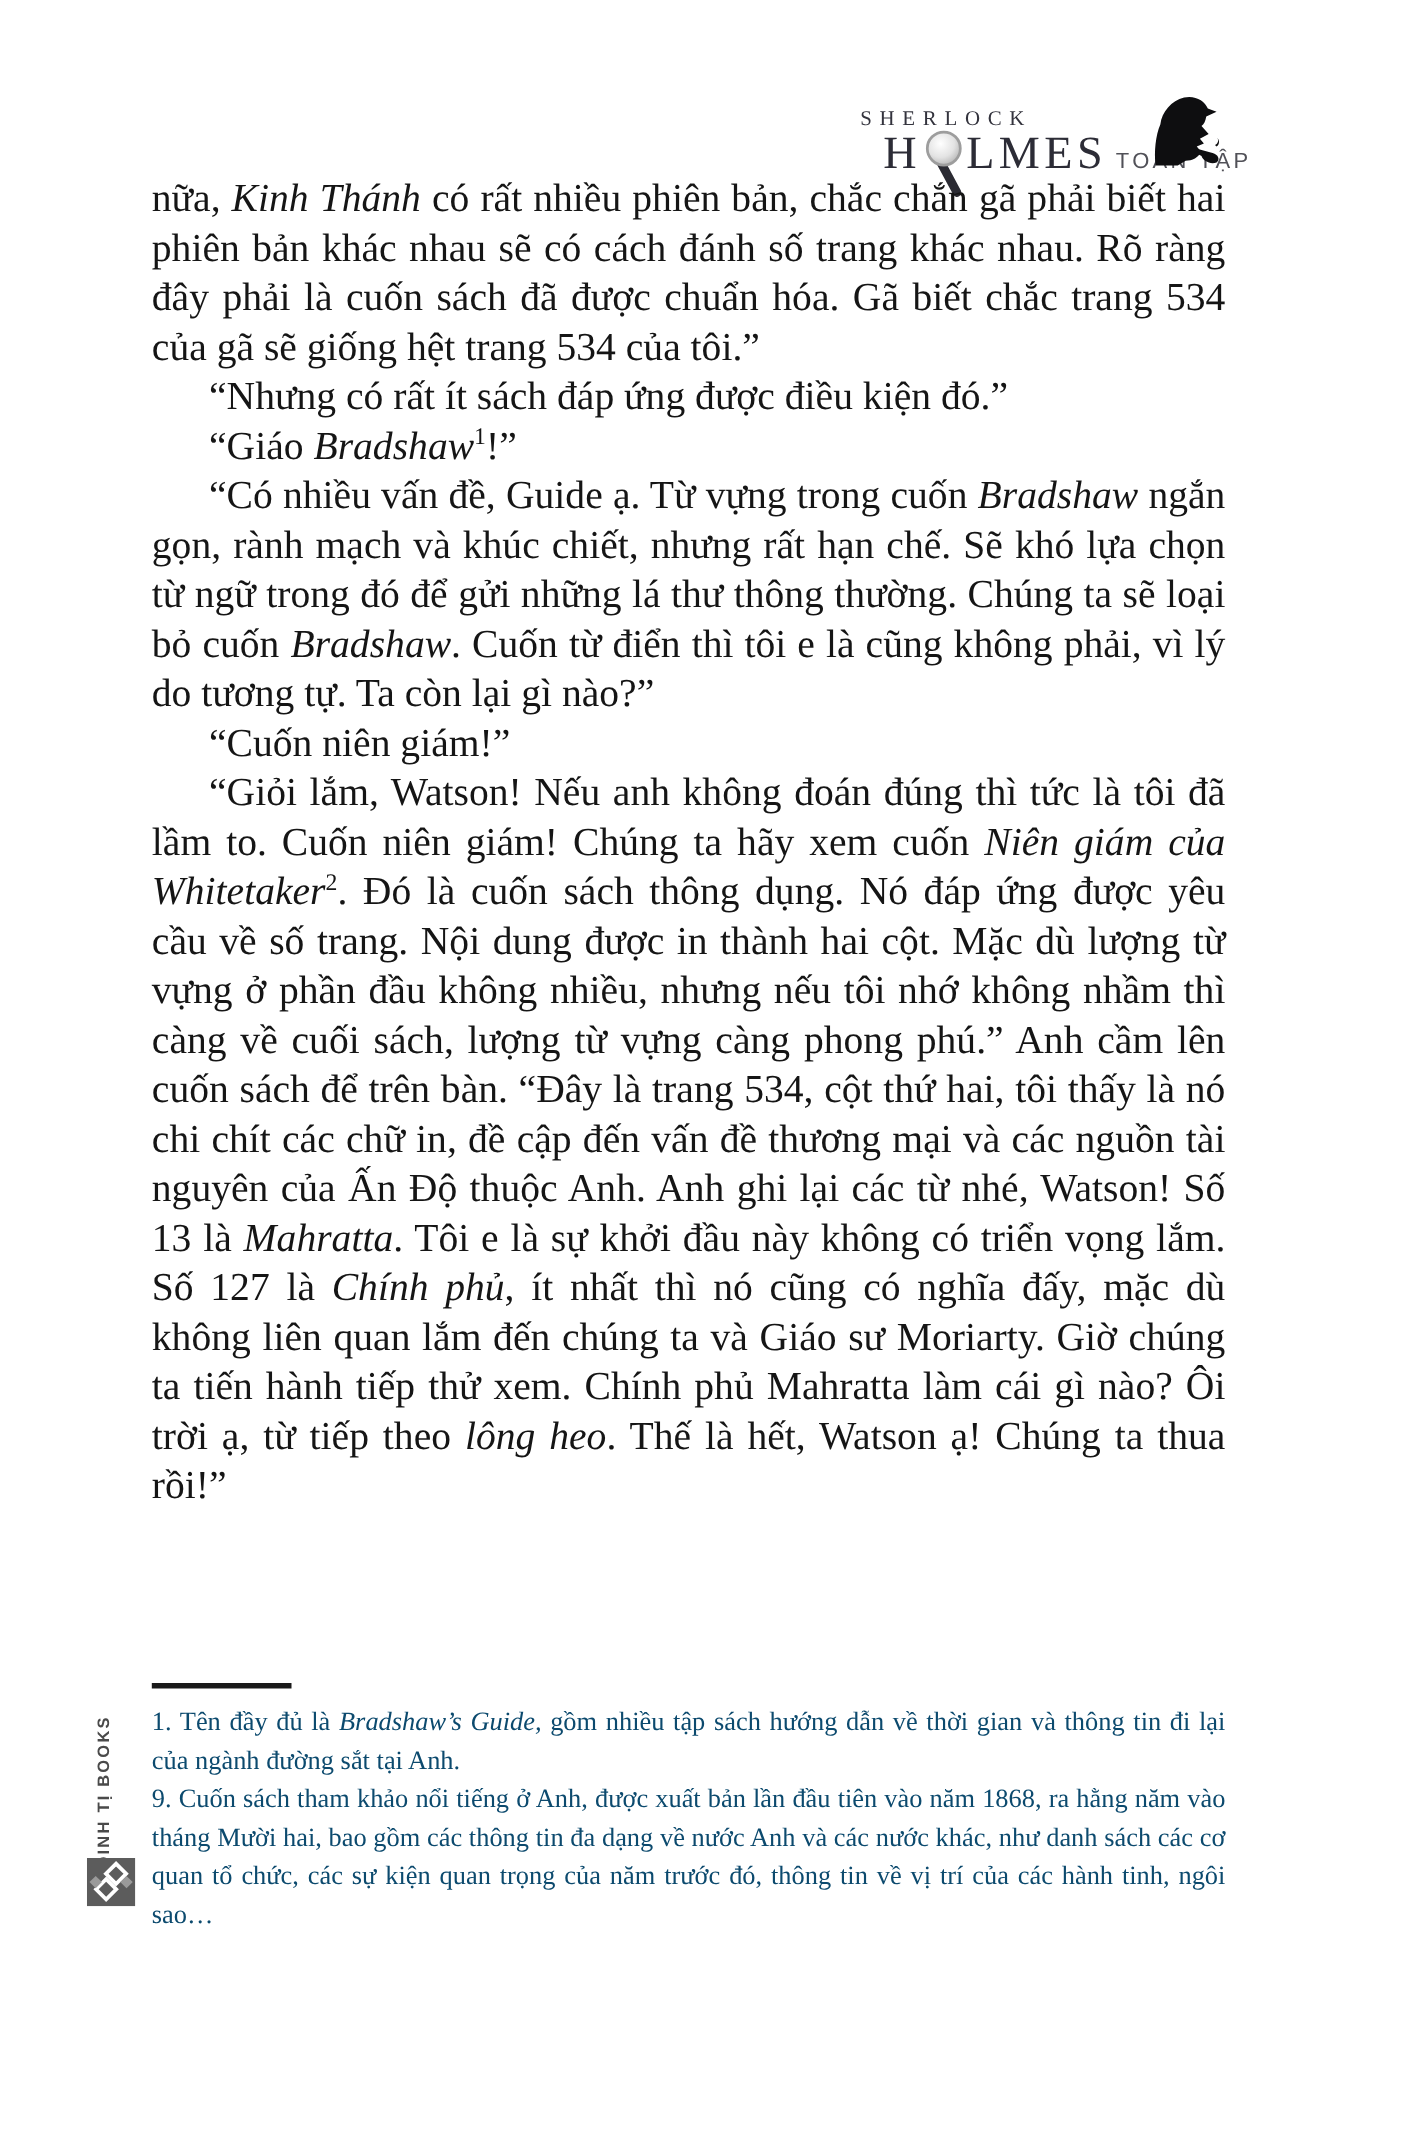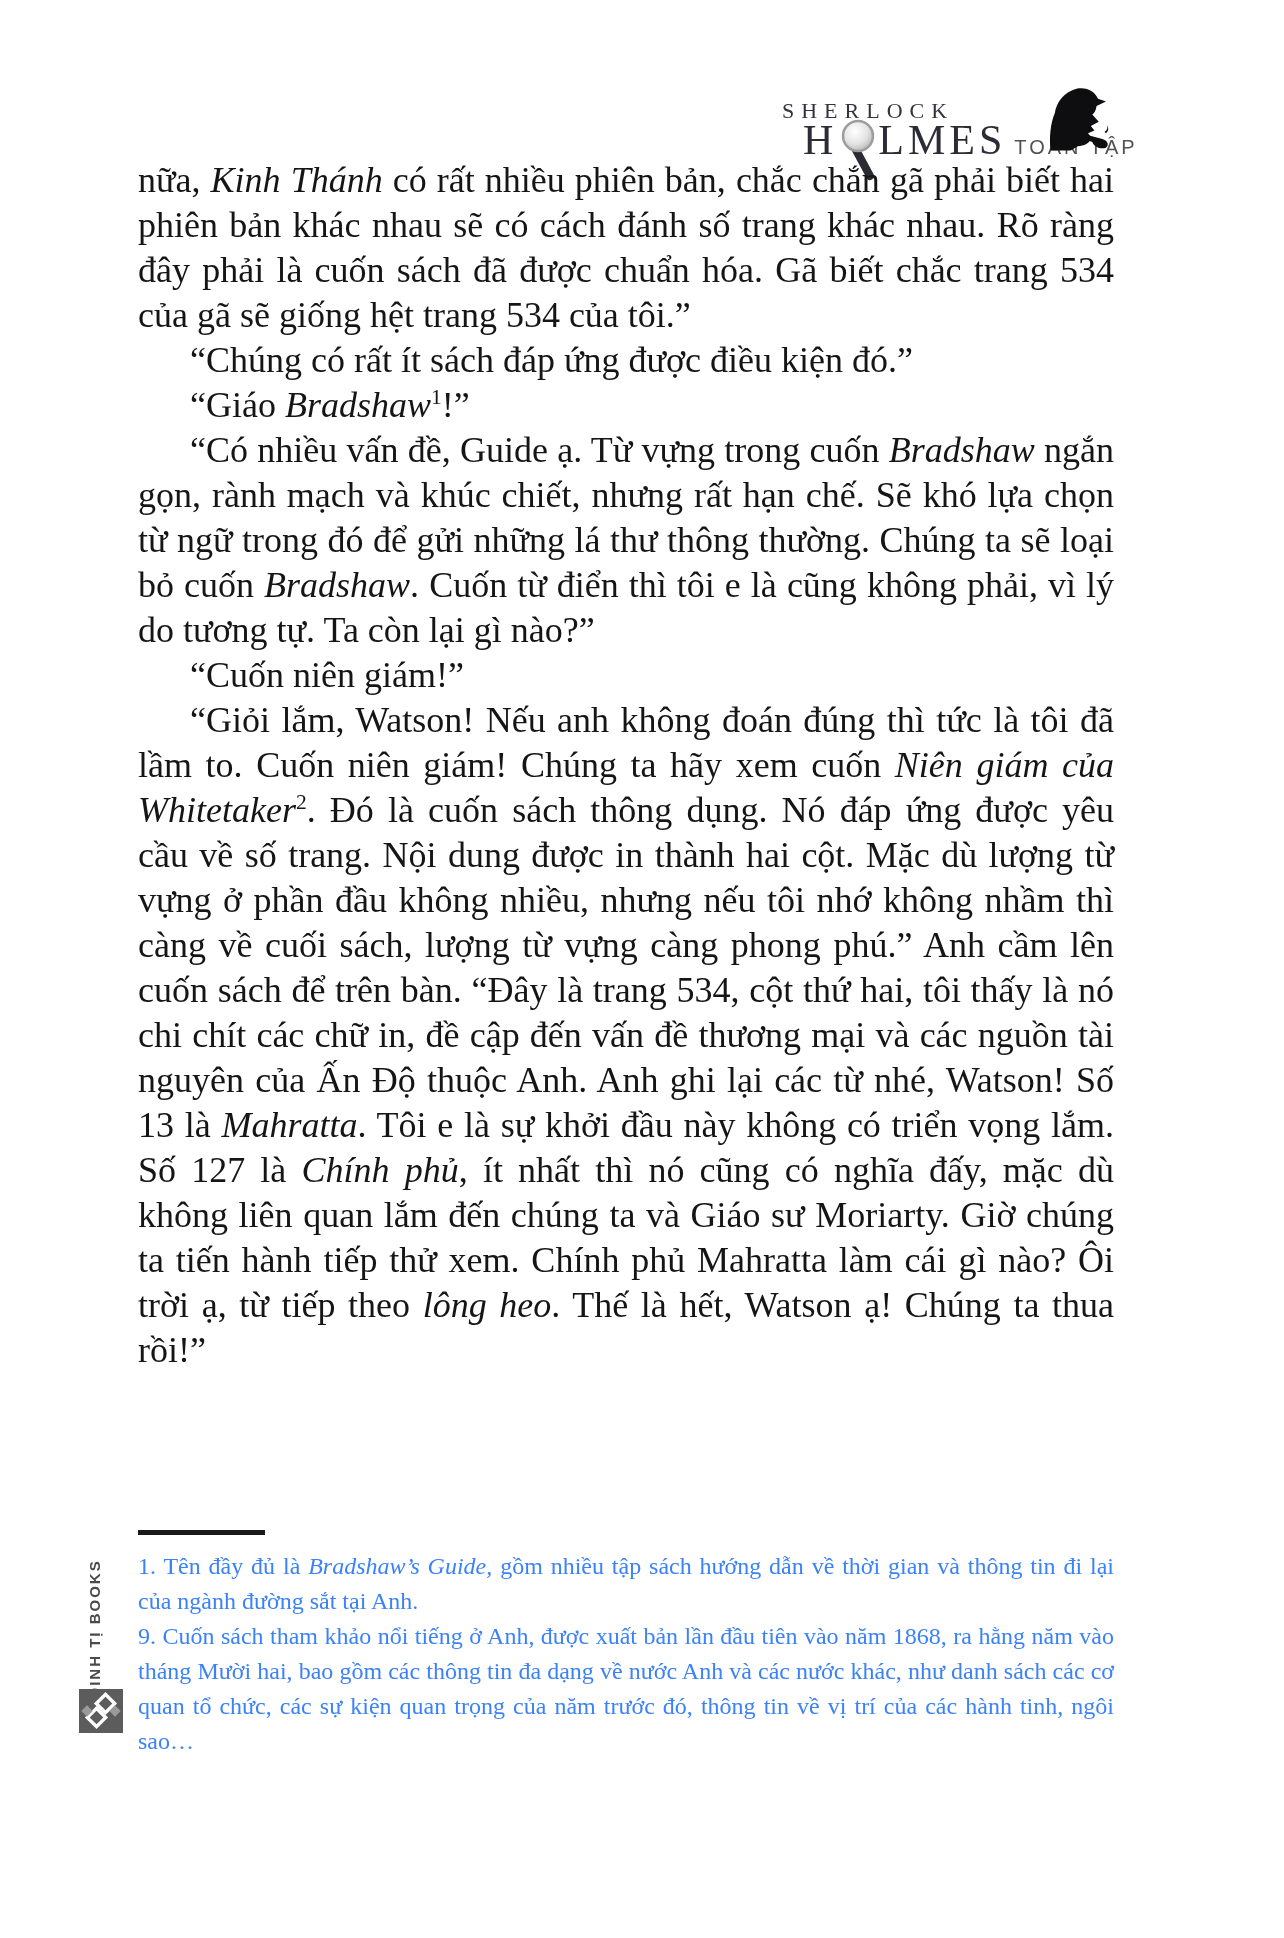--- a/index.html
+++ b/index.html
@@ -9,21 +9,21 @@
     background:#ffffff;
     overflow:hidden;
     font-family:"Liberation Serif", serif;
     color:#151515;
   }
 
   
   #brand{position:absolute;left:775px;top:92px;width:345px;height:110px;}
   .sherlock{
     position:absolute;left:7px;top:6px;
-    font-size:22px;letter-spacing:7px;color:#33333d;
+    font-size:19px;letter-spacing:7px;color:#33333d;
     font-family:"Liberation Serif", serif;
   }
   .holmes-row{position:absolute;left:28px;top:24px;white-space:nowrap;}
   .holmes-letters{
     font-size:42px;letter-spacing:4px;color:#2c2c36;
     font-family:"Liberation Serif", serif;
   }
   .magnifier-svg{vertical-align:-28px;margin:0 1px 0 2px;}
   .edition{
     font-size:20px;letter-spacing:3px;color:#515158;
@@ -39,21 +39,21 @@
   }
   #body-text p{margin:0;padding:0;}
   #body-text p.indent{text-indent:52px;}
   sup{font-size:60%;line-height:0;}
 
   
   #footnote-block{position:absolute;left:138px;top:1530px;width:976px;}
   .fn-rule{width:127px;height:5px;background:#1a1a1a;margin:0 0 14px 0;border:none;}
   #footnotes p{
     margin:0;padding:0;
-    font-size:24px;line-height:35px;text-align:justify;color:#3b82f6;
+    font-size:24px;line-height:35px;text-align:justify;color:#0c4a6e;
   }
 
   
   .publisher{
     position:absolute;left:16px;top:1619px;width:160px;height:20px;
     transform:rotate(-90deg);
     text-align:center;
     font-family:"Liberation Sans", sans-serif;
     font-size:15px;font-weight:bold;letter-spacing:2px;color:#4a4a4a;
     white-space:nowrap;
@@ -90,21 +90,21 @@
     </div>
     <svg class="silhouette-svg" width="76" height="72" viewBox="0 0 100 100">
       <path fill="#0e0e10" d="M16,98 C14,80 16,60 22,46 C24,30 36,16 52,12 C66,9 78,16 82,26 L93,30 L80,36 C79,42 77,46 74,48 L83,58 L72,64 L77,70 L68,74 L73,80 C71,88 62,92 54,92 L44,98 Z"></path>
       <path fill="#0e0e10" d="M66,76 L88,82 C95,84 98,90 93,94 C85,97 76,92 74,86 L65,81 Z"></path>
       <path fill="#0e0e10" d="M91,72 C95,70 96,66 94,63 C97,66 97,71 93,74 Z"></path>
     </svg>
   </div>
 
   <div id="body-text">
       <p class="para"><span>nữa, </span><i>Kinh Thánh</i><span> có rất nhiều phiên bản, chắc chắn gã phải biết hai phiên bản khác nhau sẽ có cách đánh số trang khác nhau. Rõ ràng đây phải là cuốn sách đã được chuẩn hóa. Gã biết chắc trang 534 của gã sẽ giống hệt trang 534 của tôi.”</span></p>
-      <p class="para indent"><span>“Chúng có rất ít sách đáp ứng được điều kiện đó.”</span></p>
+      <p class="para indent"><span>“Nhưng có rất ít sách đáp ứng được điều kiện đó.”</span></p>
       <p class="para indent"><span>“Giáo </span><i>Bradshaw</i><sup>1</sup><span>!”</span></p>
       <p class="para indent"><span>“Có nhiều vấn đề, Guide ạ. Từ vựng trong cuốn </span><i>Bradshaw</i><span> ngắn gọn, rành mạch và khúc chiết, nhưng rất hạn chế. Sẽ khó lựa chọn từ ngữ trong đó để gửi những lá thư thông thường. Chúng ta sẽ loại bỏ cuốn </span><i>Bradshaw</i><span>. Cuốn từ điển thì tôi e là cũng không phải, vì lý do tương tự. Ta còn lại gì nào?”</span></p>
       <p class="para indent"><span>“Cuốn niên giám!”</span></p>
       <p class="para indent"><span>“Giỏi lắm, Watson! Nếu anh không đoán đúng thì tức là tôi đã lầm to. Cuốn niên giám! Chúng ta hãy xem cuốn </span><i>Niên giám của Whitetaker</i><sup>2</sup><span>. Đó là cuốn sách thông dụng. Nó đáp ứng được yêu cầu về số trang. Nội dung được in thành hai cột. Mặc dù lượng từ vựng ở phần đầu không nhiều, nhưng nếu tôi nhớ không nhầm thì càng về cuối sách, lượng từ vựng càng phong phú.” Anh cầm lên cuốn sách để trên bàn. “Đây là trang 534, cột thứ hai, tôi thấy là nó chi chít các chữ in, đề cập đến vấn đề thương mại và các nguồn tài nguyên của Ấn Độ thuộc Anh. Anh ghi lại các từ nhé, Watson! Số 13 là </span><i>Mahratta</i><span>. Tôi e là sự khởi đầu này không có triển vọng lắm. Số 127 là </span><i>Chính phủ</i><span>, ít nhất thì nó cũng có nghĩa đấy, mặc dù không liên quan lắm đến chúng ta và Giáo sư Moriarty. Giờ chúng ta tiến hành tiếp thử xem. Chính phủ Mahratta làm cái gì nào? Ôi trời ạ, từ tiếp theo </span><i>lông heo</i><span>. Thế là hết, Watson ạ! Chúng ta thua rồi!”</span></p>
     </div>
 
   <div id="footnote-block">
     <div class="fn-rule"></div>
     <div id="footnotes">
         <p class="footnote"><span>1. Tên đầy đủ là </span><i>Bradshaw’s Guide,</i><span> gồm nhiều tập sách hướng dẫn về thời gian và thông tin đi lại của ngành đường sắt tại Anh.</span></p>

